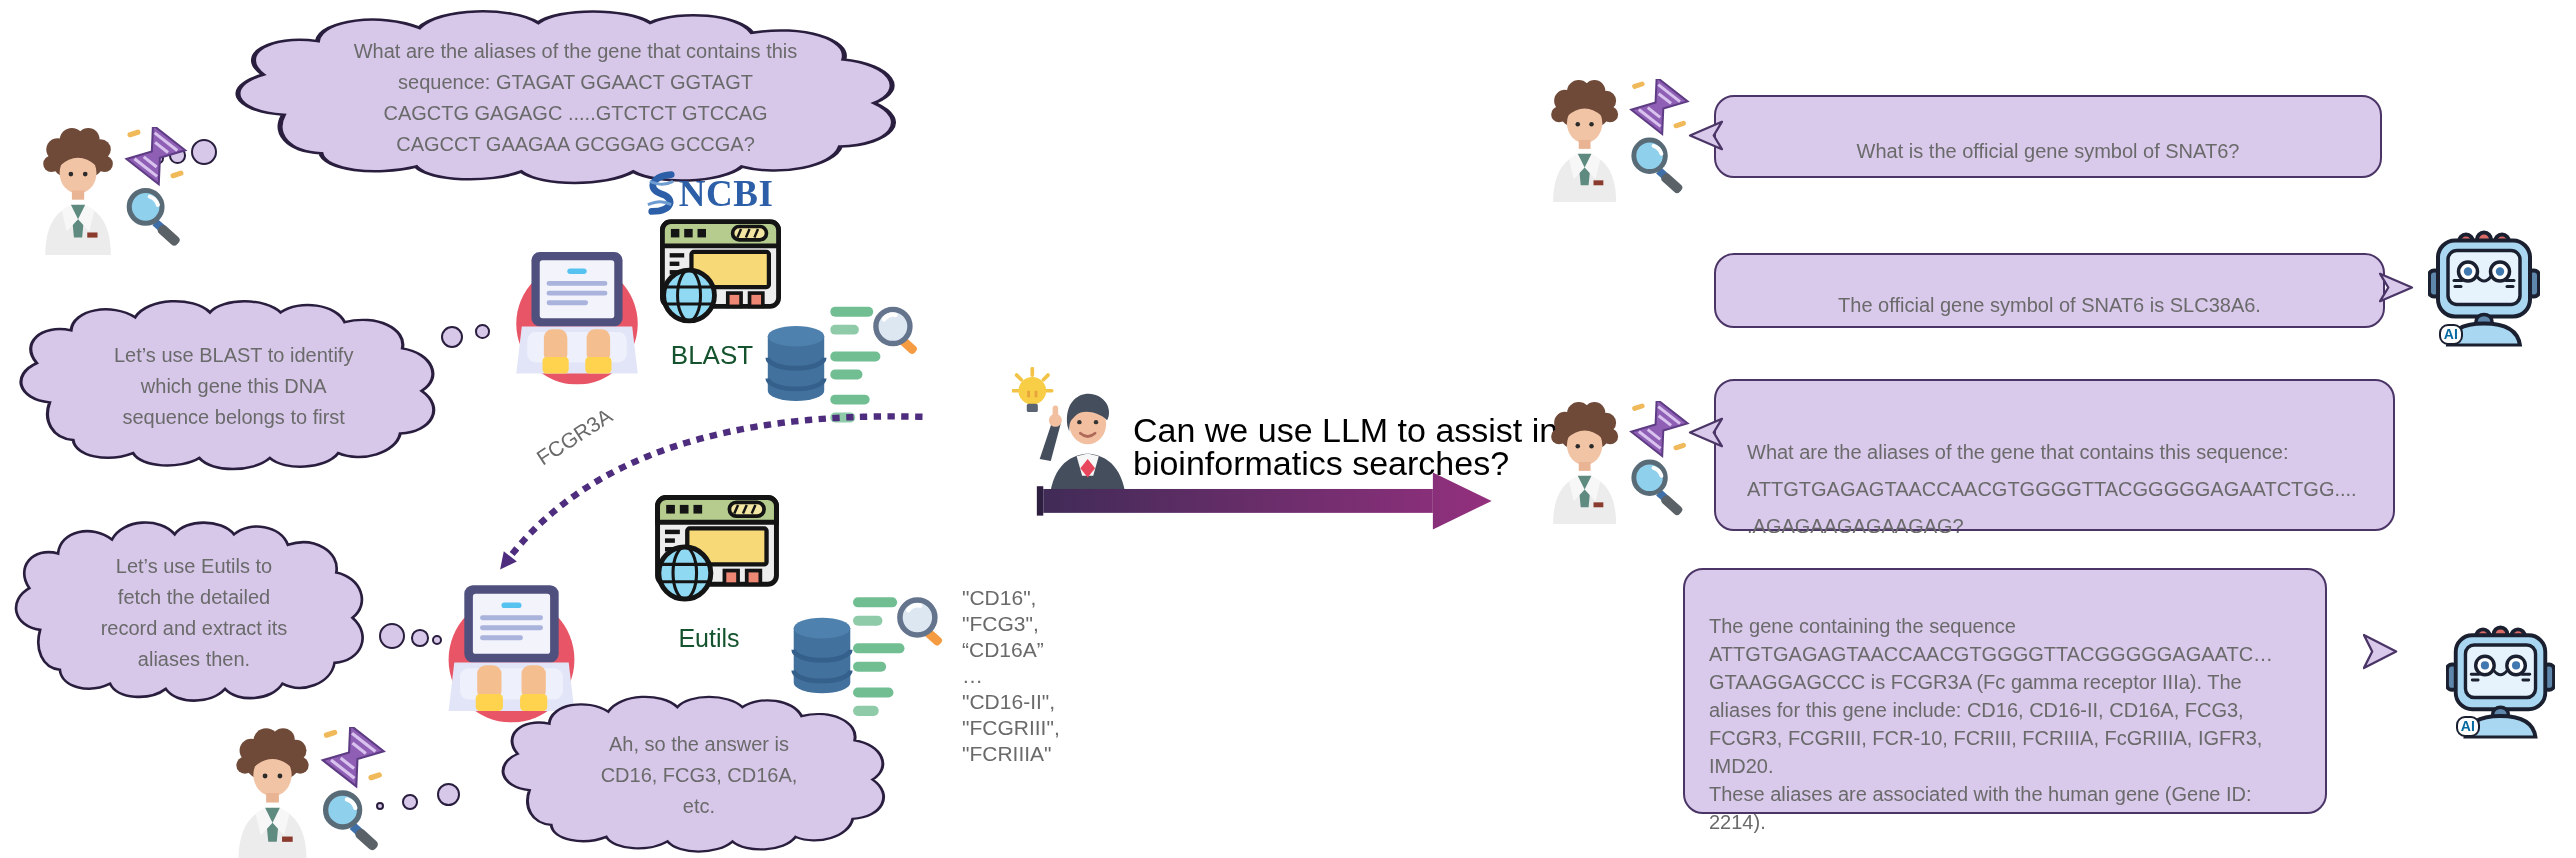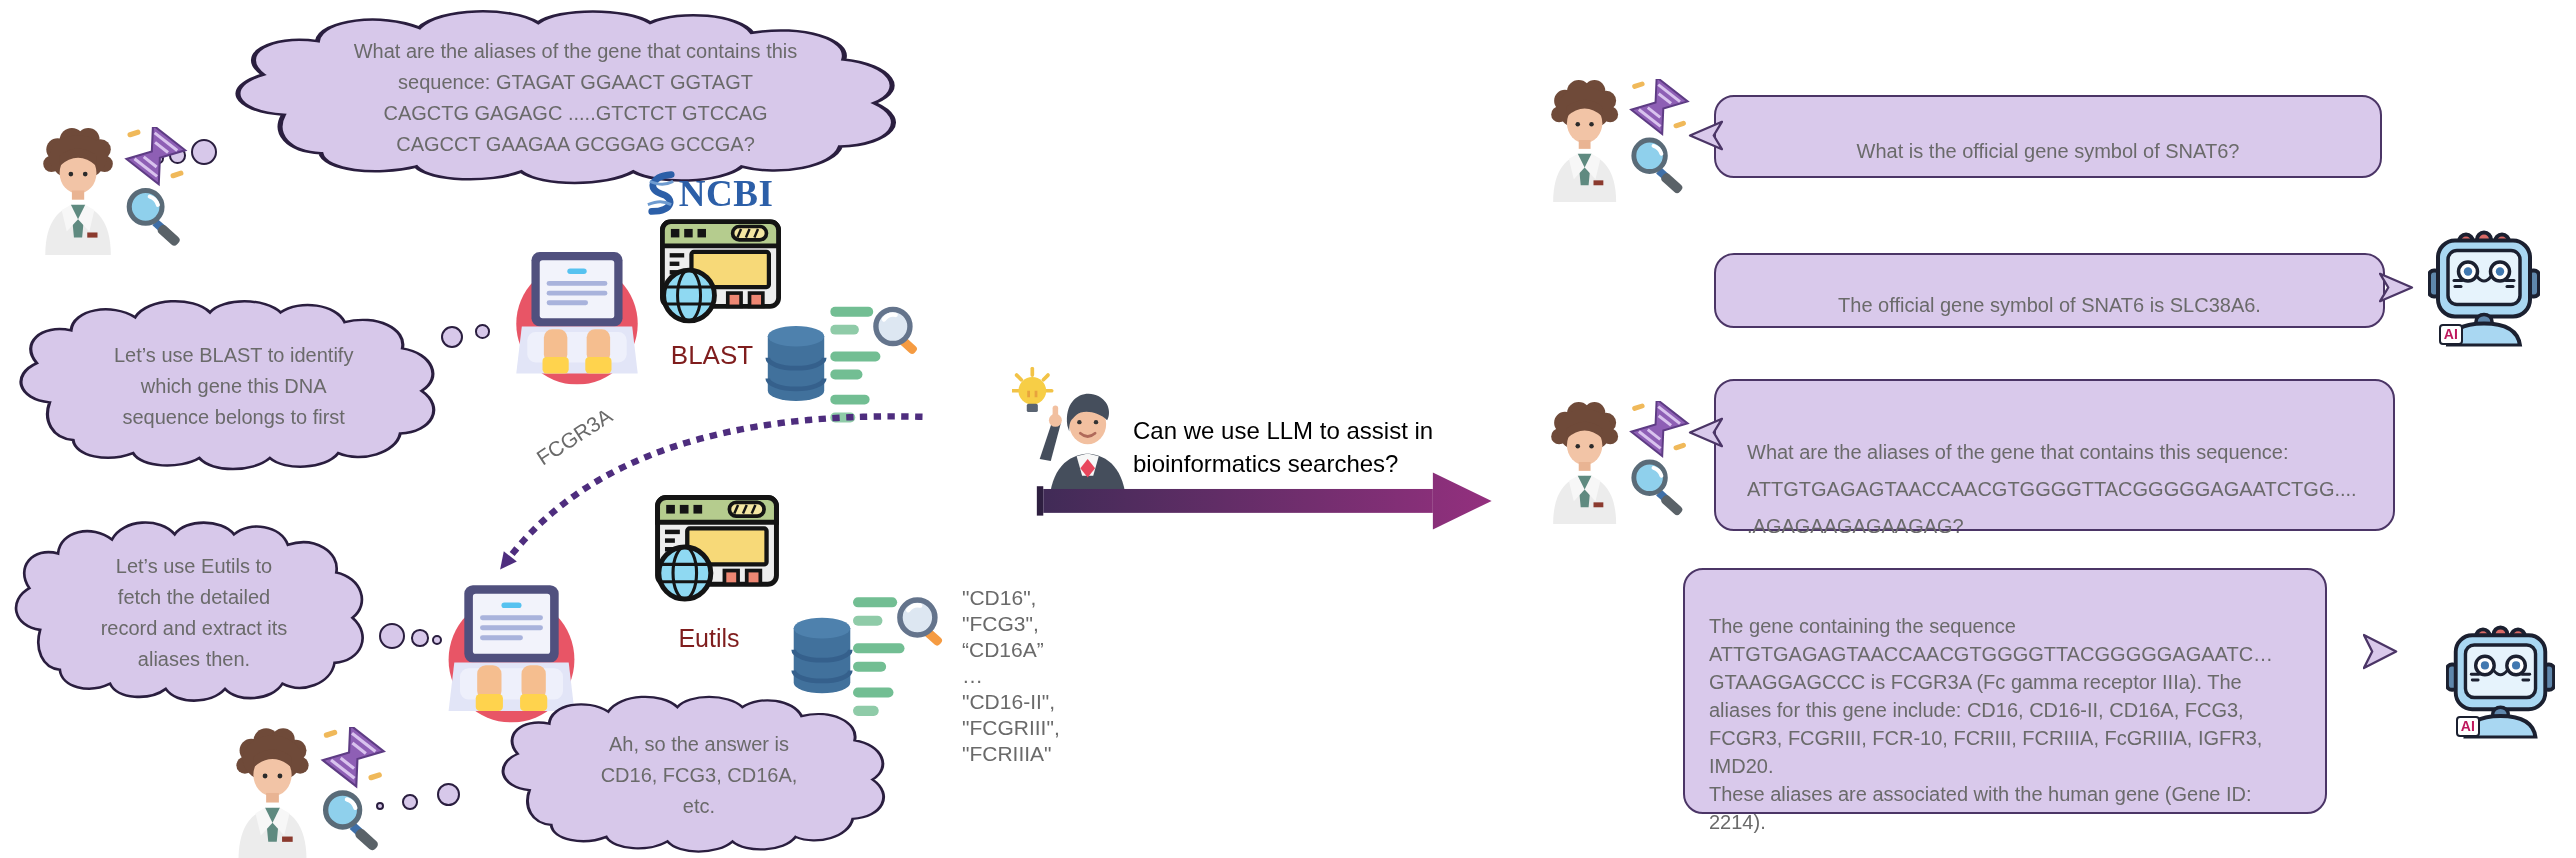--- a/index.html
+++ b/index.html
@@ -11,24 +11,24 @@
   
   .cloud{position:absolute;display:flex;align-items:center;justify-content:center;}
   .cloud > svg{position:absolute;left:0;top:0;width:100%;height:100%;}
   .cloud-text{position:relative;z-index:2;text-align:center;color:#6a6a6a;font-size:20px;line-height:31px;white-space:pre-line;}
   .tc{position:absolute;background:#D7C8EA;border:2.3px solid #2A1E3F;border-radius:50%;box-sizing:border-box;}
   
   .bubble{position:absolute;background:#D9C9EB;border:2.8px solid #4B3566;border-radius:20px;color:#6a6a6a;font-size:20px;box-sizing:border-box;display:flex;}
   .bubble.center{align-items:center;justify-content:center;text-align:center;}
   .bt{white-space:pre-line;overflow-wrap:anywhere;line-height:28px;margin-top:29px;}
   .tail{position:absolute;z-index:3;}
-  .lbl{position:absolute;color:#7f1d1d;text-align:center;}
+  .lbl{position:absolute;color:#14532d;text-align:center;}
   .graytext{position:absolute;color:#6a6a6a;white-space:pre-line;}
-  .badge{position:absolute;background:#ffffff;border:2.3px solid #1B2030;border-radius:4px;
-         font-size:14px;font-weight:bold;color:#be185d;padding:0 2.8px;line-height:16.6px;z-index:4;}
+  .badge{position:absolute;background:#ffffff;border:2.3px solid #1B2030;border-radius:9px;
+         font-size:14px;font-weight:bold;color:#0369a1;padding:0 2.8px;line-height:16.6px;z-index:4;}
   .ncbi{position:absolute;display:flex;align-items:flex-end;gap:1.8px;}
   .ncbi .word{font-family:"Liberation Serif", serif;font-weight:bold;font-size:37px;color:#2C5FA8;letter-spacing:0.5px;}
 </style>
 </head>
 <body>
 
 <svg width="0" height="0" style="position:absolute">
 <defs>
   <path id="cloud-path" d="M 38,130 C 8,126 2,96 26,82 C 10,58 30,34 58,42 C 60,16 96,8 118,26 C 130,2 172,0 188,20 C 200,2 240,2 254,20 C 272,4 306,10 314,32 C 344,22 372,40 368,64 C 396,70 406,100 386,116 C 408,136 396,166 366,168 C 362,192 330,204 308,192 C 296,212 258,214 244,198 C 228,216 190,216 178,198 C 160,212 124,210 116,192 C 92,204 62,196 60,176 C 40,174 32,152 38,130 Z"></path>
 
@@ -299,21 +299,21 @@
     <use href="#cloud-path" fill="#D7C8EA" stroke="#2A1E3F" stroke-width="3" vector-effect="non-scaling-stroke"></use>
   </svg>
   <div class="cloud-text">Ah, so the answer is
 CD16, FCG3, CD16A,
 etc.</div>
 </div>
 
 <svg class="abs" style="left:1012px;top:366px" width="120" height="140" viewBox="0 0 130 150">
     <use href="#sym-ideaman"></use>
   </svg>
-<div class="abs" style="left:1133px;top:414px;font-size:24px;line-height:33px;color:#000;white-space:pre-line">Can we use LLM to assist in
+<div class="abs" style="left:1133px;top:414px;font-size:34px;line-height:33px;color:#000;white-space:pre-line">Can we use LLM to assist in
 bioinformatics searches?</div>
 
 <svg class="abs" style="left:1035px;top:464px" width="464" height="72" viewBox="0 0 505 78">
   <defs>
     <linearGradient id="flowgrad" gradientUnits="userSpaceOnUse" x1="0" y1="0" x2="505" y2="0">
       <stop offset="0" stop-color="#3F2B56"></stop>
         <stop offset="1" stop-color="#95307F"></stop>
     </linearGradient>
   </defs>
   <rect x="2" y="24" width="7" height="32" fill="#2E1F40"></rect>

